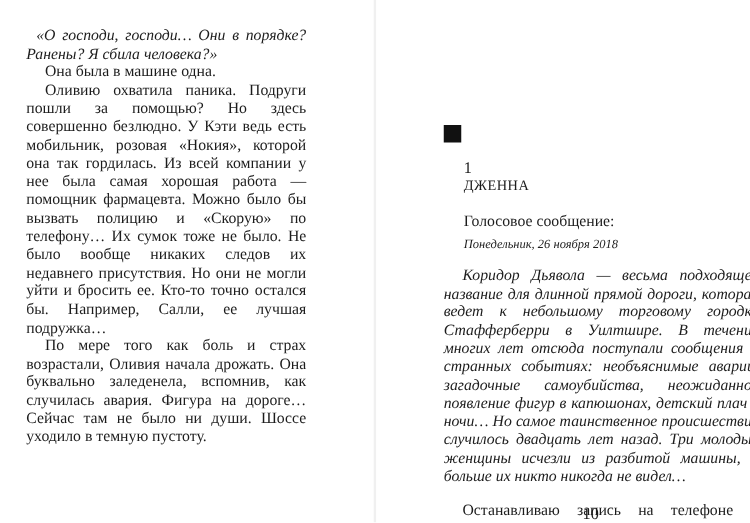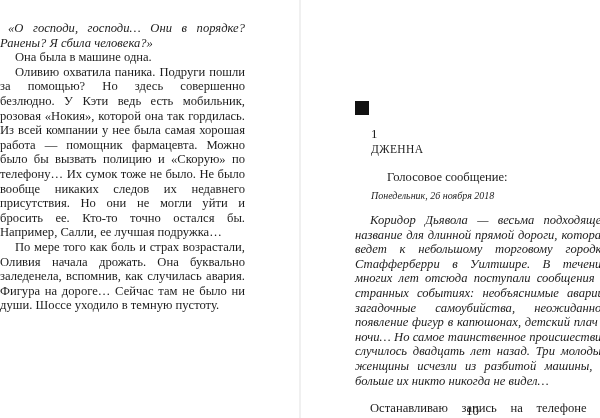--- a/index.html
+++ b/index.html
@@ -19,29 +19,29 @@
       border-bottom: 1.5px solid #555;
       text-align: right; font-size: 10.5px; line-height: 9px; letter-spacing: 0.3px;
       color: #222;
     }
     .running-head .sq { display: inline-block; width: 8px; height: 8px; background: #111; margin-left: 3px; vertical-align: -1px; }
 
     .left-body {
       position: absolute; left: 0; top: 21px; width: 245px;
       font-size: 12.6px; line-height: 14.6px; text-align: justify;
     }
-    .left-body p { margin: 0; text-indent: 15px; }
+    .left-body p { margin: 0; text-indent: 15px; padding-left: 21px; }
     .left-body p.italic { font-style: italic; text-indent: 8px; }
 
     .chapter-head { position: absolute; left: 355px; top: 97px; width: 240px; }
     .part-title { font-size: 19px; line-height: 22px; letter-spacing: 0.2px; }
     .part-title .sq { display: inline-block; width: 14px; height: 14px; background: #111; margin-right: 6px; vertical-align: -1px; }
     .chapter-num { position: absolute; left: 371px; top: 126px; font-size: 13px; }
     .chapter-name { position: absolute; left: 371px; top: 143px; font-size: 11.5px; letter-spacing: 0.4px; }
-    .voice-label { position: absolute; left: 371px; top: 170px; font-size: 12.6px; margin-left: 16px; }
+    .voice-label { position: absolute; left: 371px; top: 170px; font-size: 12.6px; }
     .voice-date { position: absolute; left: 371px; top: 190px; font-size: 10px; font-style: italic; }
 
     .right-body {
       position: absolute; left: 355px; top: 213px; width: 252px;
       font-size: 12.6px; line-height: 14.6px; text-align: justify;
     }
     .right-body p { margin: 0; text-indent: 15px; }
     .right-body p.italic { font-style: italic; }
     .right-body p.after { margin-top: 13px; }
 

